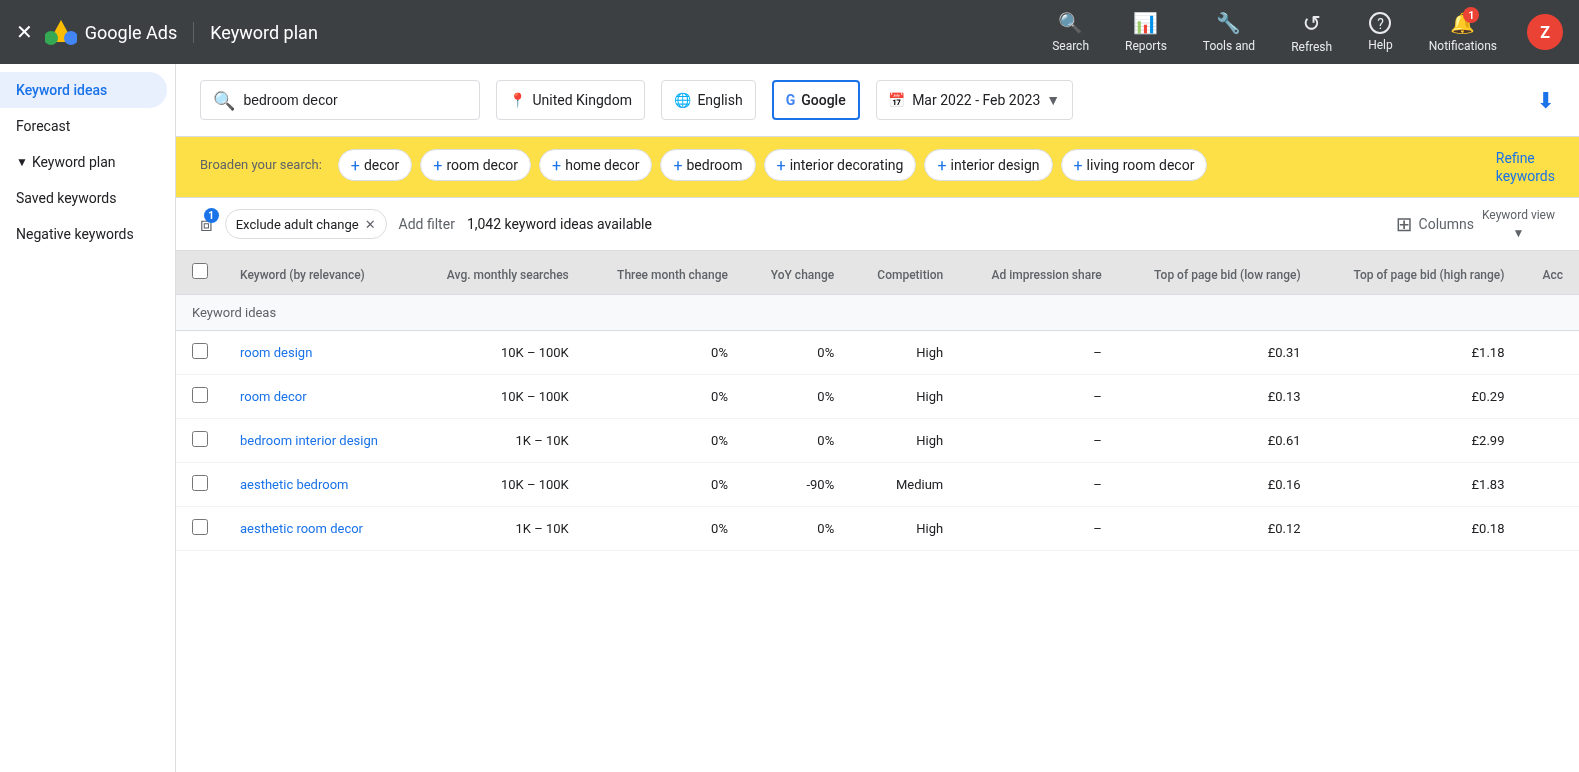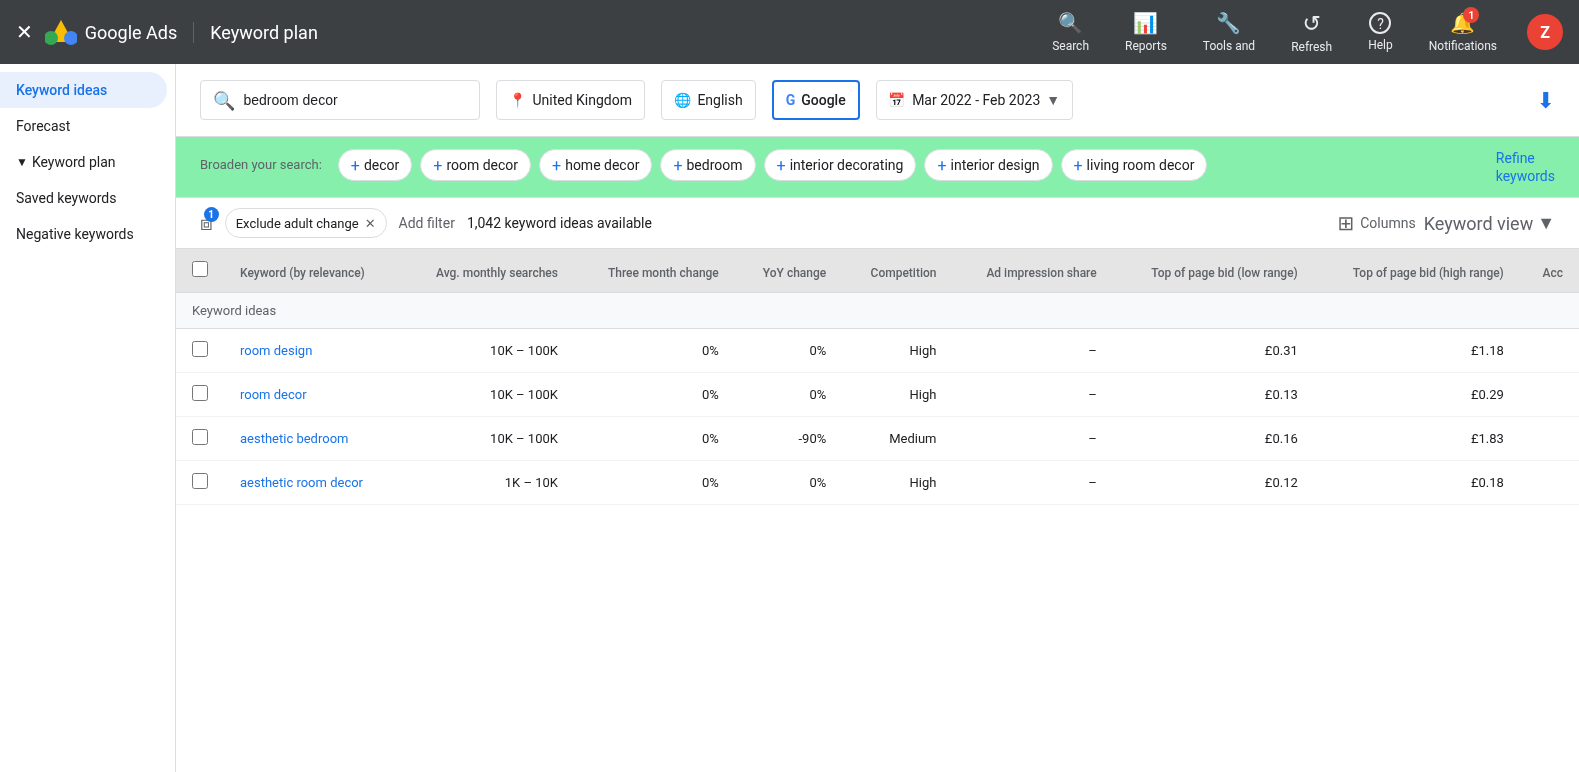--- a/index.html
+++ b/index.html
@@ -209,21 +209,21 @@
       font-size: 22px;
       cursor: pointer;
     }
 
     
     .broaden-row {
       display: flex;
       align-items: flex-start;
       padding: 12px 24px;
       border-bottom: 1px solid #dadce0;
-      background: #86efac;
+      background: #fde047;
       flex-wrap: wrap;
       gap: 8px;
     }
     .broaden-label {
       font-size: 13px;
       color: #5f6368;
       margin-right: 8px;
       line-height: 32px;
       white-space: nowrap;
       min-width: 120px;
@@ -327,21 +327,22 @@
       color: #5f6368;
       font-size: 14px;
     }
     .columns-icon { font-size: 20px; }
     .view-btn {
       display: flex;
       align-items: center;
       gap: 4px;
       cursor: pointer;
       color: #5f6368;
-      font-size: 18px;
+      font-size: 12px;
+      flex-direction: column;
     }
 
     
     .table-wrap {
       overflow-x: auto;
     }
     table {
       width: 100%;
       border-collapse: collapse;
       font-size: 13px;
@@ -596,20 +597,36 @@
     <td>–</td>
     <td>£0.13</td>
     <td>£0.29</td>
     <td></td>
   </tr>
             <tr>
     <td class="checkbox-cell">
       <input type="checkbox" style="">
     </td>
     <td style="text-align:left;">
+      <a class="keyword-link">bedroom interior design</a>
+    </td>
+    <td>1K – 10K</td>
+    <td>0%</td>
+    <td>0%</td>
+    <td>High</td>
+    <td>–</td>
+    <td>£0.61</td>
+    <td>£2.99</td>
+    <td></td>
+  </tr>
+            <tr>
+    <td class="checkbox-cell">
+      <input type="checkbox" style="">
+    </td>
+    <td style="text-align:left;">
       <a class="keyword-link">aesthetic bedroom</a>
     </td>
     <td>10K – 100K</td>
     <td>0%</td>
     <td>-90%</td>
     <td>Medium</td>
     <td>–</td>
     <td>£0.16</td>
     <td>£1.83</td>
     <td></td>

